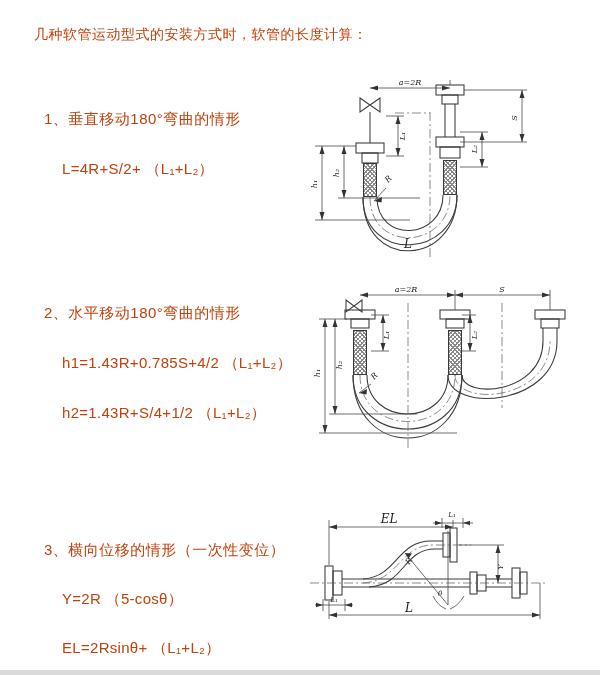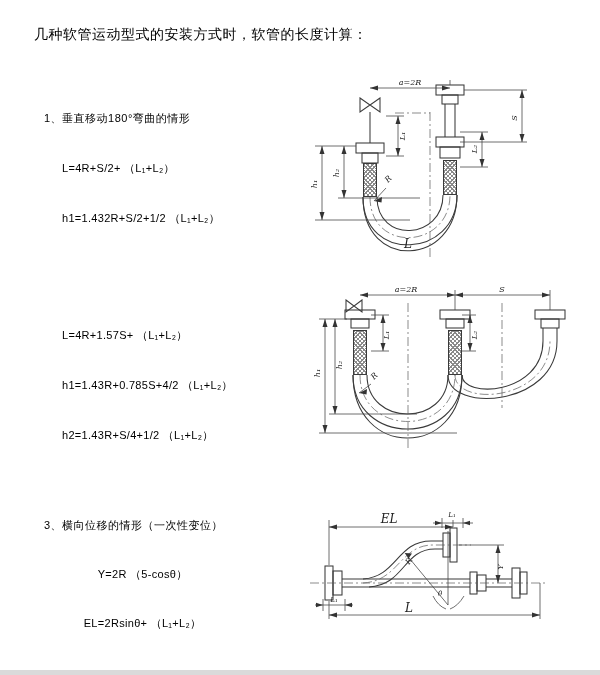--- a/index.html
+++ b/index.html
@@ -1,19 +1,19 @@
 <!DOCTYPE html>
 <html><head>
 <meta charset="utf-8">
 <style>
   html,body{margin:0;padding:0;background:#f2f2f2;}
   .page{position:relative;width:600px;height:675px;background:#ffffff;overflow:hidden;
-        font-family:"Liberation Sans","DejaVu Sans",sans-serif;color:#000000;}
+        font-family:"Liberation Sans","DejaVu Sans",sans-serif;color:#c2410c;}
   .title{position:absolute;left:34px;top:26px;font-size:14px;letter-spacing:.5px;}
-  .sec{position:absolute;left:44px;line-height:27px;font-size:11px;}
+  .sec{position:absolute;left:44px;line-height:27px;font-size:15px;}
   .sec .heading{letter-spacing:.5px;}
   .sec .formula{padding-left:18px;letter-spacing:.3px;margin-top:23px;}
   .sec3{line-height:26px;}
   .diagram{position:absolute;}
   .diagram svg{display:block;}
   .sline{stroke:#3a3a3a;stroke-width:1.05;fill:none;}
   .dim{stroke:#4a4a4a;stroke-width:.8;fill:none;}
   .cl{stroke:#5a5a5a;stroke-width:.7;fill:none;stroke-dasharray:9 3 2 3;}
   .ah{fill:#333;stroke:none;}
   .lbl{font:italic 8px "DejaVu Serif","Liberation Serif",serif;fill:#222;}
@@ -28,21 +28,20 @@
 </head>
 <body>
 
 <div class="page">
 
   <div class="title">几种软管运动型式的安装方式时，软管的长度计算：</div>
 
   <div class="sec" style="top:105px;">
     <div class="heading">1、垂直移动180°弯曲的情形</div>
     <div class="formula">L=4R+S/2+ （L₁+L₂）</div>
-    <div class="formula">h1=1.432R+S/2+1/2 （L₁+L₂）</div>
   </div>
 
   <div class="diagram" style="left:300px;top:72px;width:255px;height:190px;">
     <svg width="255" height="190" viewBox="0 0 255 190">
 
       <g class="sline">
         <path d="M60 26 L70 33 L60 40 Z M80 26 L70 33 L80 40 Z"></path>
         <line x1="70" y1="40" x2="70" y2="71"></line>
       </g>
 
@@ -114,21 +113,21 @@
       <text class="lbl" x="17" y="112" transform="rotate(-90 17 112)" text-anchor="middle">h₁</text>
       <text class="lbl" x="39" y="101" transform="rotate(-90 39 101)" text-anchor="middle">h₂</text>
       <text class="lbl" x="88" y="111" transform="rotate(-45 88 111)">R</text>
       <text class="lblBig" x="104" y="176">L</text>
     </svg>
     <div class="braid" style="left:63px;top:91px;width:14px;height:34px;"></div>
     <div class="braid" style="left:143px;top:88px;width:14px;height:35px;"></div>
   </div>
 
   <div class="sec" style="top:299px;">
-    <div class="formula">L=4R+1.57S+ （L₁+L₂）</div>
+    <div class="heading">2、水平移动180°弯曲的情形</div>
     <div class="formula">h1=1.43R+0.785S+4/2 （L₁+L₂）</div>
     <div class="formula">h2=1.43R+S/4+1/2 （L₁+L₂）</div>
   </div>
 
   <div class="diagram" style="left:305px;top:283px;width:290px;height:175px;">
     <svg width="290" height="175" viewBox="0 0 290 175">
       <g class="sline">
         <path d="M41 17 L49 23 L41 29 Z M57 17 L49 23 L57 29 Z"></path>
       </g>
       <g class="sline">
@@ -197,21 +196,21 @@
       <text class="lbl" x="84" y="52" transform="rotate(-90 84 52)" text-anchor="middle">L₁</text>
       <text class="lbl" x="172" y="52" transform="rotate(-90 172 52)" text-anchor="middle">L₂</text>
       <text class="lbl" x="15" y="90" transform="rotate(-90 15 90)" text-anchor="middle">h₁</text>
       <text class="lbl" x="37" y="82" transform="rotate(-90 37 82)" text-anchor="middle">h₂</text>
       <text class="lbl" x="69" y="97" transform="rotate(-45 69 97)">R</text>
     </svg>
     <div class="braid" style="left:48px;top:47px;width:14px;height:45px;"></div>
     <div class="braid" style="left:143px;top:47px;width:14px;height:45px;"></div>
   </div>
 
-  <div class="sec sec3" style="top:512px;text-align:center;">
+  <div class="sec sec3" style="top:537px;">
     <div class="heading">3、横向位移的情形（一次性变位）</div>
     <div class="formula">Y=2R （5-cosθ）</div>
     <div class="formula">EL=2Rsinθ+ （L₁+L₂）</div>
   </div>
 
   <div class="diagram" style="left:305px;top:505px;width:295px;height:155px;">
     <svg width="295" height="155" viewBox="0 0 295 155">
       <g class="sline">
         <rect x="20" y="61" width="8" height="34"></rect>
         <rect x="28" y="66" width="9" height="24"></rect>

